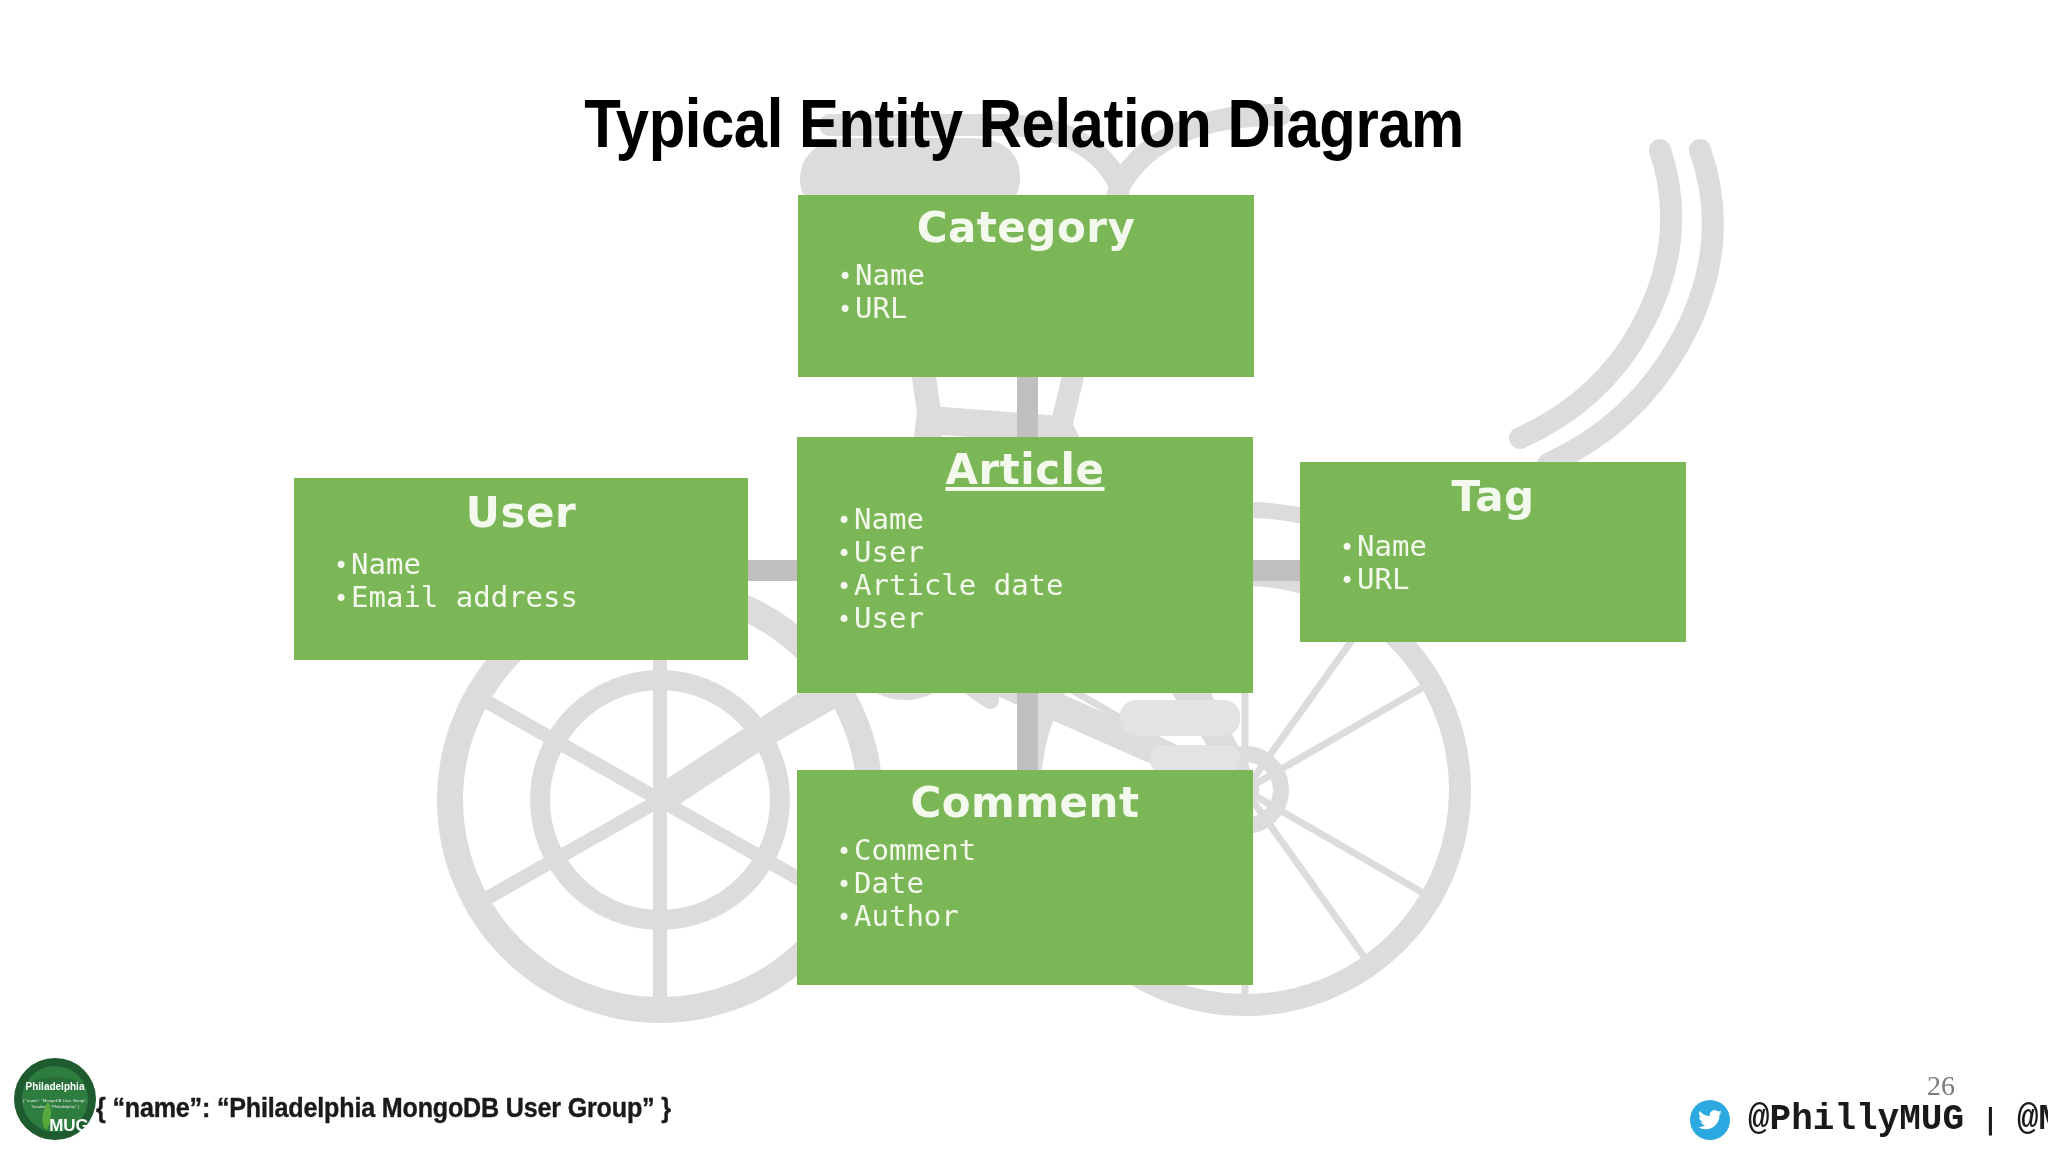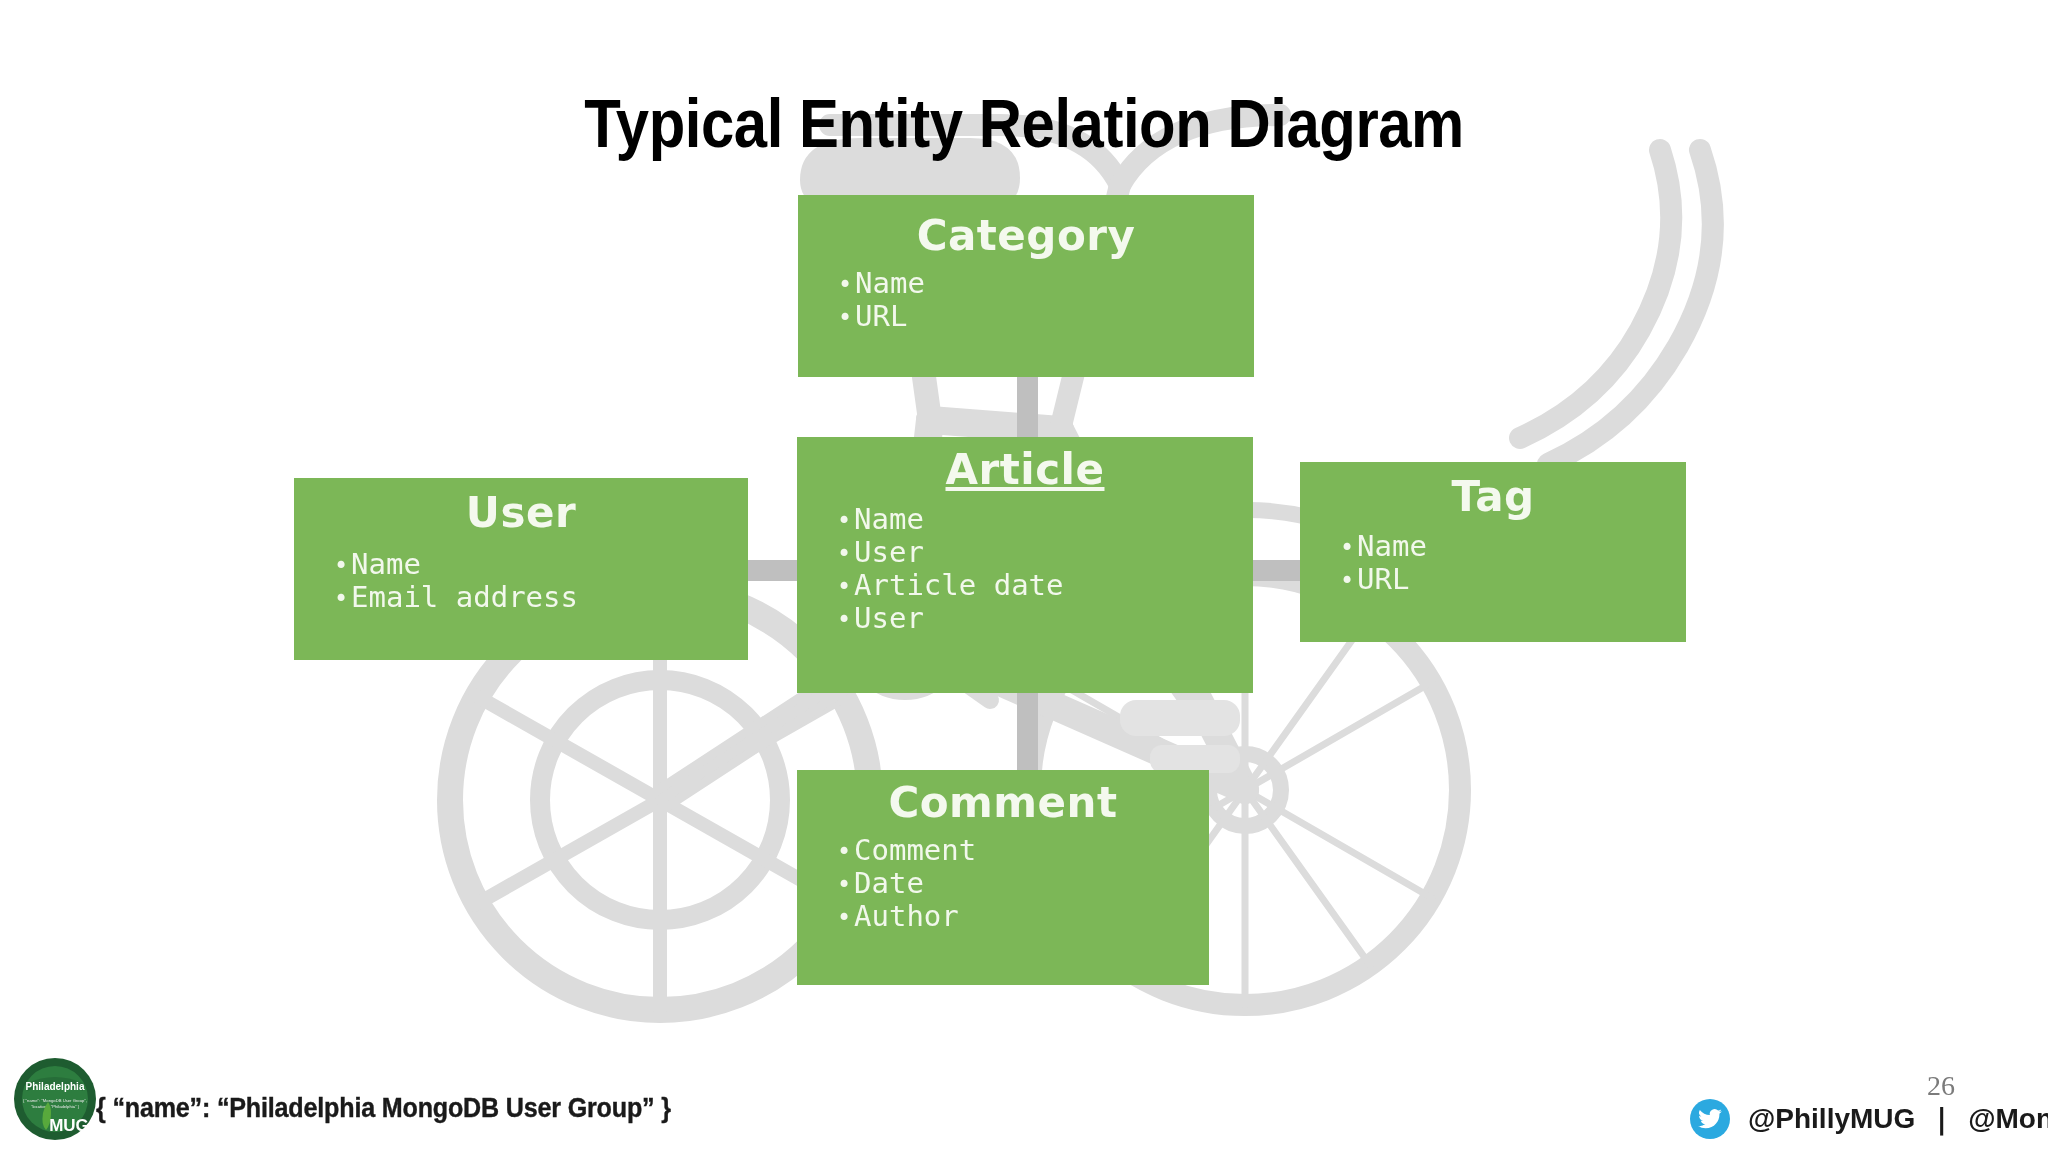--- a/index.html
+++ b/index.html
@@ -84,36 +84,36 @@
   .bullet {
     display: inline-block;
     width: 17px;
     font-family: "DejaVu Sans", sans-serif;
     font-size: 24px;
     line-height: 1;
   }
 
   
   #box-category { left: 798px;  top: 195px; width: 456px;  height: 182px; }
-  #box-category .entity-title { margin-top: 20px; }
+  #box-category .entity-title { margin-top: 12px; }
   #box-category .entity-fields { margin-top: 10px; padding-left: 40px; }
 
   #box-article  { left: 797px;  top: 437px; width: 456px;  height: 256px; }
   #box-article .entity-title { margin-top: 12px; text-decoration: underline; }
   #box-article .entity-fields { margin-top: 12px; padding-left: 40px; }
 
   #box-user     { left: 294px;  top: 478px; width: 454px;  height: 182px; }
   #box-user .entity-title { margin-top: 14px; }
   #box-user .entity-fields { margin-top: 14px; padding-left: 40px; }
 
   #box-tag      { left: 1300px; top: 462px; width: 386px;  height: 180px; }
   #box-tag .entity-title { margin-top: 14px; }
   #box-tag .entity-fields { margin-top: 12px; padding-left: 40px; }
 
-  #box-comment  { left: 797px;  top: 770px; width: 412px;  height: 215px; }
+  #box-comment  { left: 797px;  top: 770px; width: 456px;  height: 215px; }
   #box-comment .entity-title { margin-top: 12px; }
   #box-comment .entity-fields { margin-top: 10px; padding-left: 40px; }
 
   
   #footer-logo {
     position: absolute;
     left: 13px; top: 1057px;
     width: 84px; height: 84px;
     z-index: 7;
   }
@@ -152,23 +152,23 @@
   #twitter-icon {
     width: 40px; height: 40px;
     border-radius: 50%;
     background: #2ba9e0;
     display: flex;
     align-items: center;
     justify-content: center;
     flex: 0 0 auto;
   }
   .social-text {
-    font-family: Liberation Sans, sans-serif;
-    font-weight: bold;
-    font-size: 28px;
+    font-family: Liberation Mono, monospace;
+    font-weight: bold;
+    font-size: 36px;
     color: #1a1a1a;
     margin-left: 18px;
     white-space: nowrap;
   }
   .social-sep {
     font-family: "DejaVu Sans Mono", monospace;
     font-weight: bold;
     font-size: 28px;
     color: #1a1a1a;
     margin-left: 18px;

